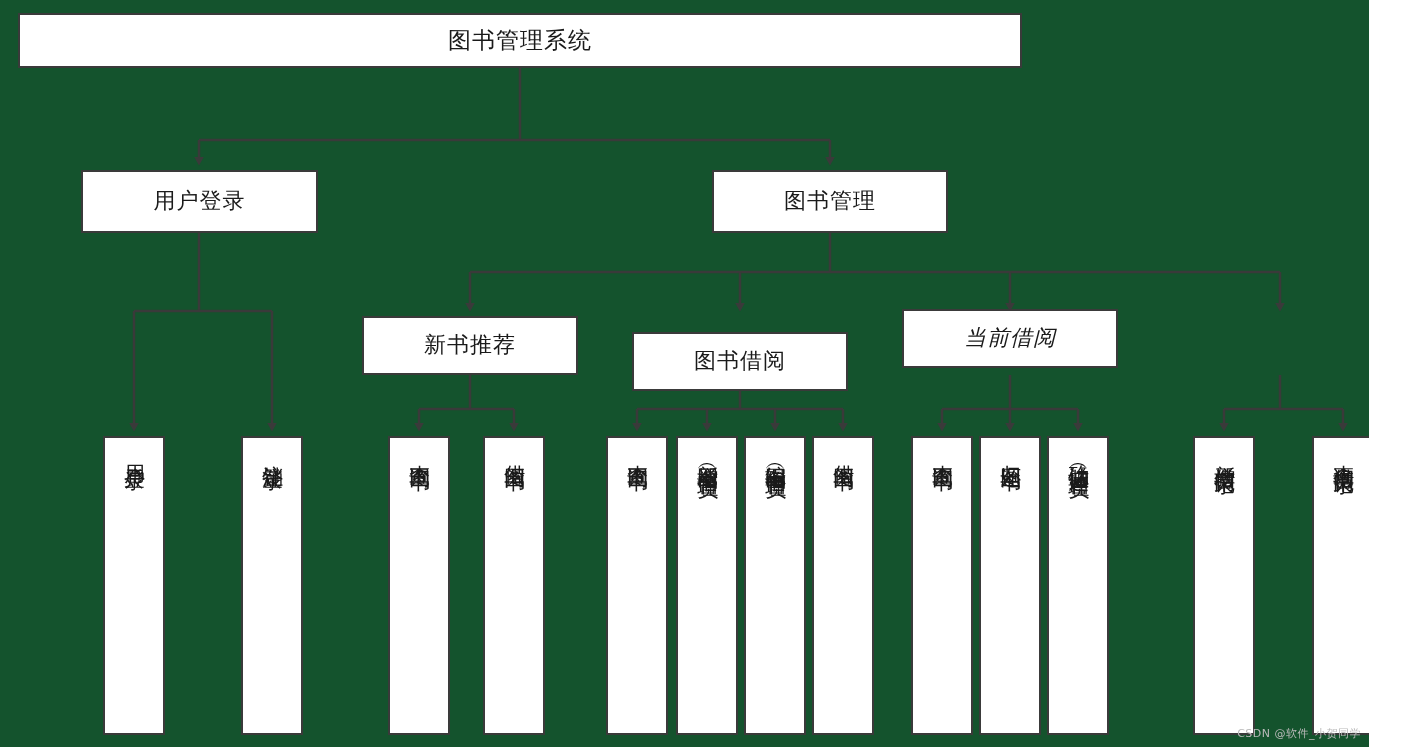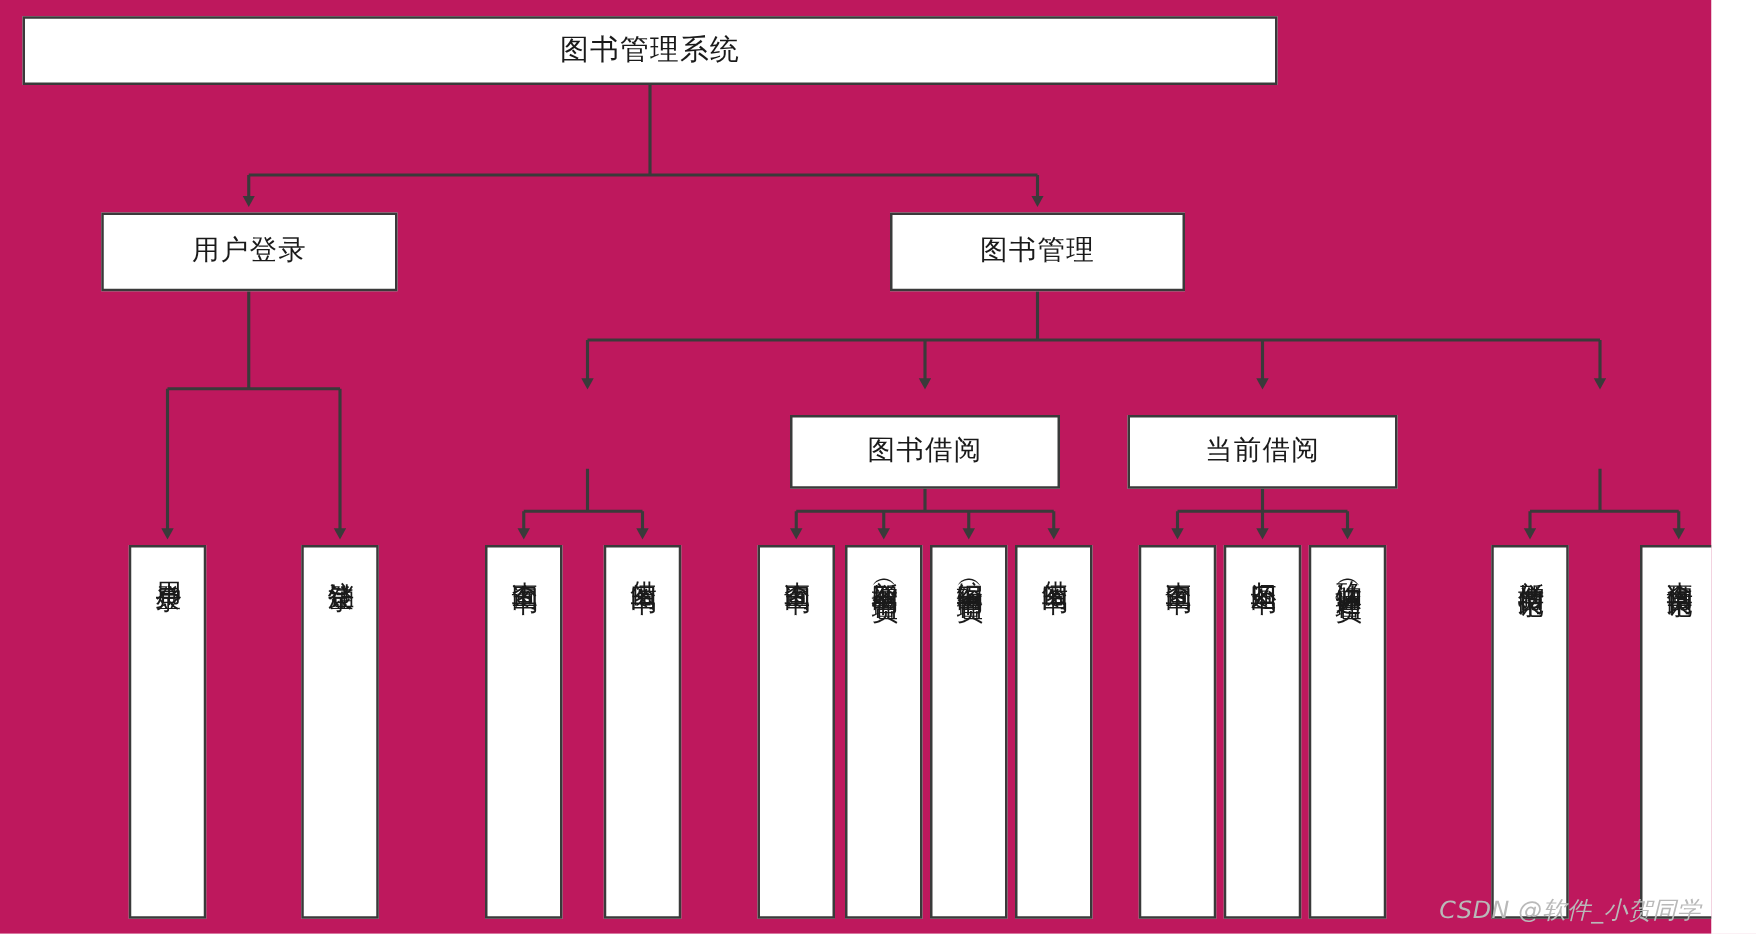--- a/index.html
+++ b/index.html
@@ -7,21 +7,21 @@
     padding: 0;
     background: #ffffff;
   }
   body {
     font-family: "DejaVu Sans", "Liberation Sans", sans-serif;
   }
   #canvas {
     position: relative;
     width: 1369px;
     height: 747px;
-    background: #be185d;
+    background: #14532d;
     overflow: hidden;
   }
   .edges {
     position: absolute;
     left: 0;
     top: 0;
     width: 1405px;
     height: 747px;
     pointer-events: none;
   }
@@ -53,25 +53,24 @@
     white-space: nowrap;
     text-align: left;
   }
   .node.root {
     font-size: 23px;
   }
   .watermark {
     position: absolute;
     right: 8px;
     bottom: 6px;
-    font-size: 19px;
+    font-size: 11px;
     color: #b9b9b9;
     letter-spacing: 0.5px;
     white-space: nowrap;
-    font-style: italic;
   }
 </style>
 </head>
 <body>
 
 <div id="canvas">
 
   <svg class="edges" viewBox="0 0 1405 747" xmlns="http://www.w3.org/2000/svg">
     <defs>
       <marker id="arrow" markerWidth="11" markerHeight="11" refX="1.5" refY="5" orient="auto" markerUnits="userSpaceOnUse">
@@ -138,24 +137,27 @@
     <span>图书管理系统</span>
   </div>
 
   <div class="node horiz" style="left:81px; top:170px; width:237px; height:63px;">
     <span>用户登录</span>
   </div>
   <div class="node horiz" style="left:712px; top:170px; width:236px; height:63px;">
     <span>图书管理</span>
   </div>
 
+  <div class="node horiz" style="left:362px; top:316px; width:216px; height:59px;">
+    <span>新书推荐</span>
+  </div>
   <div class="node horiz" style="left:632px; top:332px; width:216px; height:59px;">
     <span>图书借阅</span>
   </div>
-  <div class="node horiz" style="left:902px; top:332px; width:216px; height:59px;">
+  <div class="node horiz" style="left:902px; top:309px; width:216px; height:59px;font-style:italic;">
     <span>当前借阅</span>
   </div>
 
   <div class="node vert" style="left:103px; top:436px; width:62px; height:299px;">
     <span class="vlabel">用户登录</span>
   </div>
   <div class="node vert" style="left:241px; top:436px; width:62px; height:299px;">
     <span class="vlabel">注销登录</span>
   </div>
 

